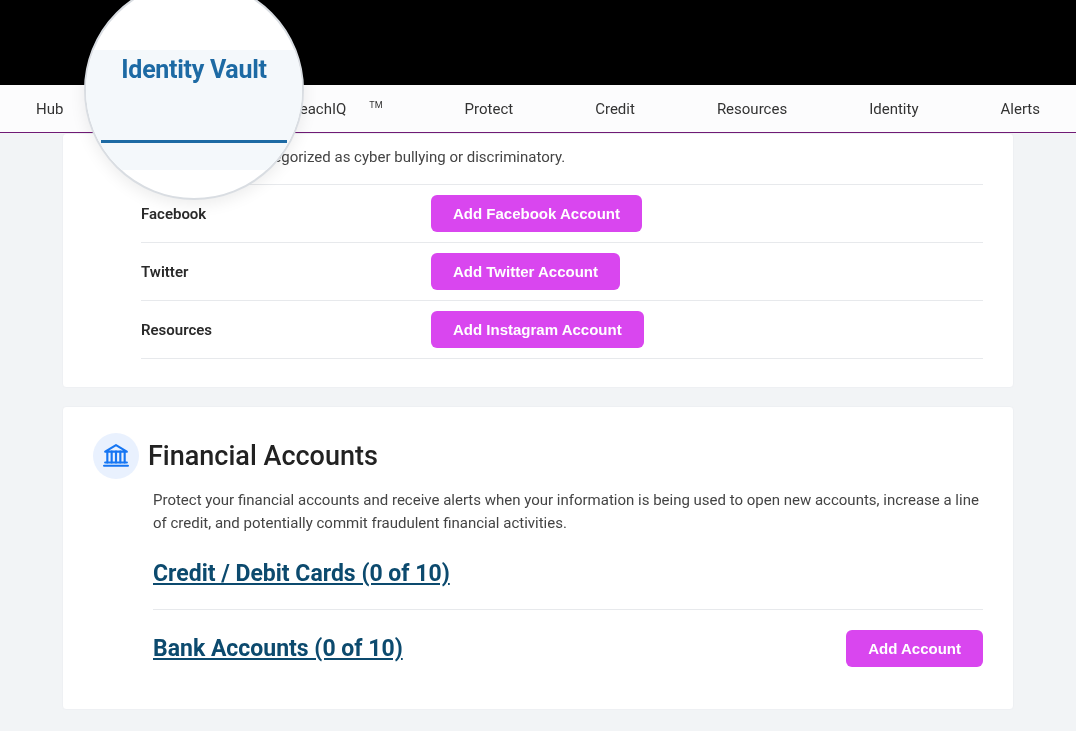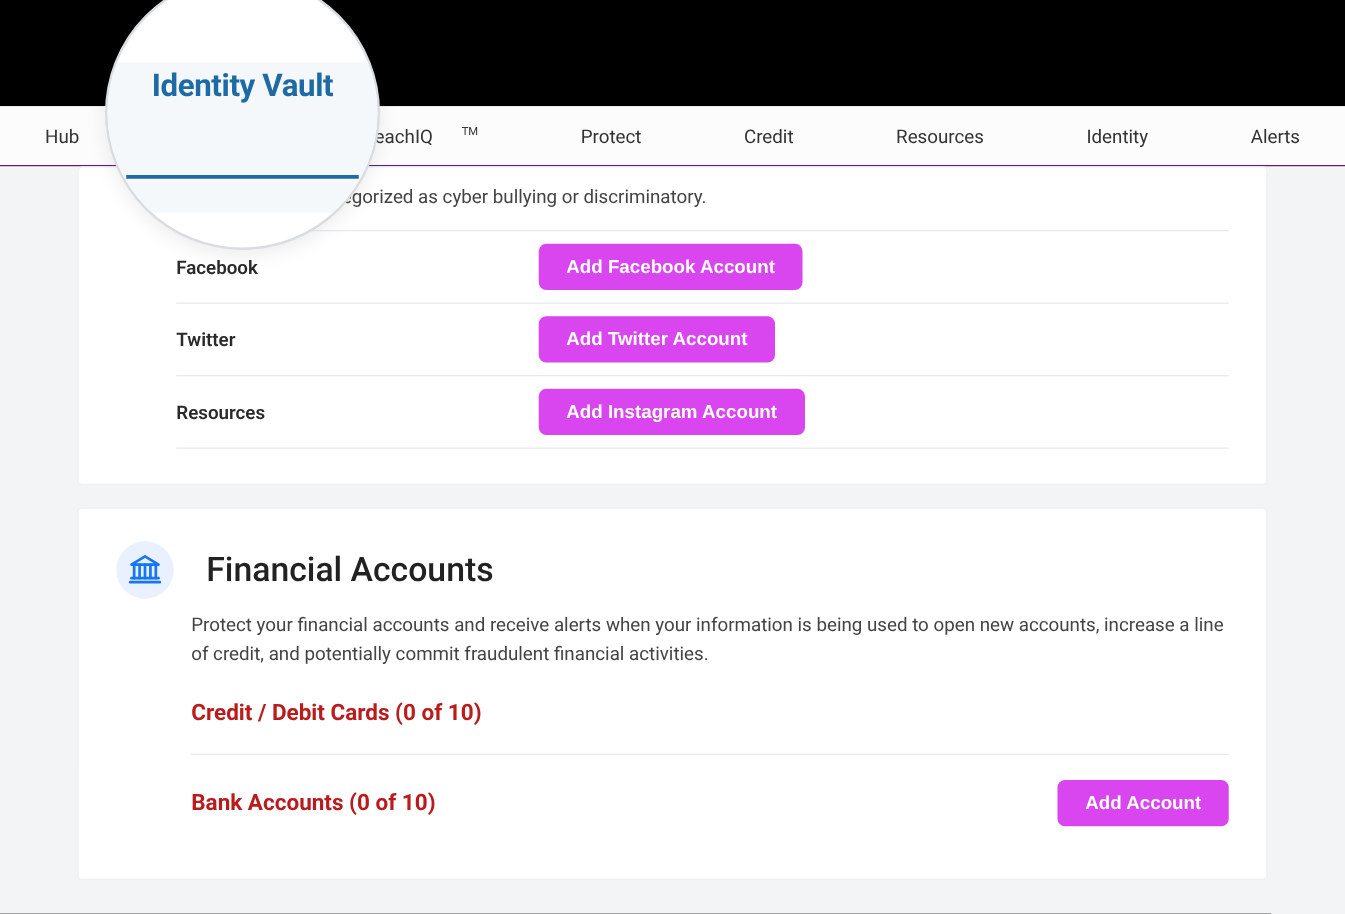--- a/index.html
+++ b/index.html
@@ -80,21 +80,21 @@
     border-radius: 6px;
     font-size: 15px;
     font-weight: 600;
     padding: 10px 22px;
     cursor: pointer;
     white-space: nowrap;
   }
   .section-head {
     display: flex;
     align-items: center;
-    gap: 26px;
+    gap: 9px;
     padding-top: 26px;
     padding-bottom: 10px;
   }
   .icon-circle {
     width: 46px; height: 46px;
     border-radius: 50%;
     background: #e9f1fe;
     display: flex;
     align-items: center;
     justify-content: center;
@@ -119,23 +119,24 @@
     justify-content: space-between;
     margin-left: 60px;
     margin-top: 8px;
     padding-bottom: 14px;
   }
   .fin-row + .fin-row {
     border-top: 1px solid #e7e9ec;
     padding-top: 20px;
   }
   .fin-label {
-    font-size: 18px;
+    font-size: 23px;
     font-weight: 700;
-    color: #b91c1c;
+    color: #0c4a6e;
+    text-decoration: underline;
   }
   .highlight-bubble {
     position: absolute;
     top: -20px;
     left: 84px;
     width: 220px; height: 220px;
     border-radius: 50%;
     background: #fff;
     border: 2px solid #d9dde2;
     box-shadow: 0 4px 16px rgba(0,0,0,0.08);

